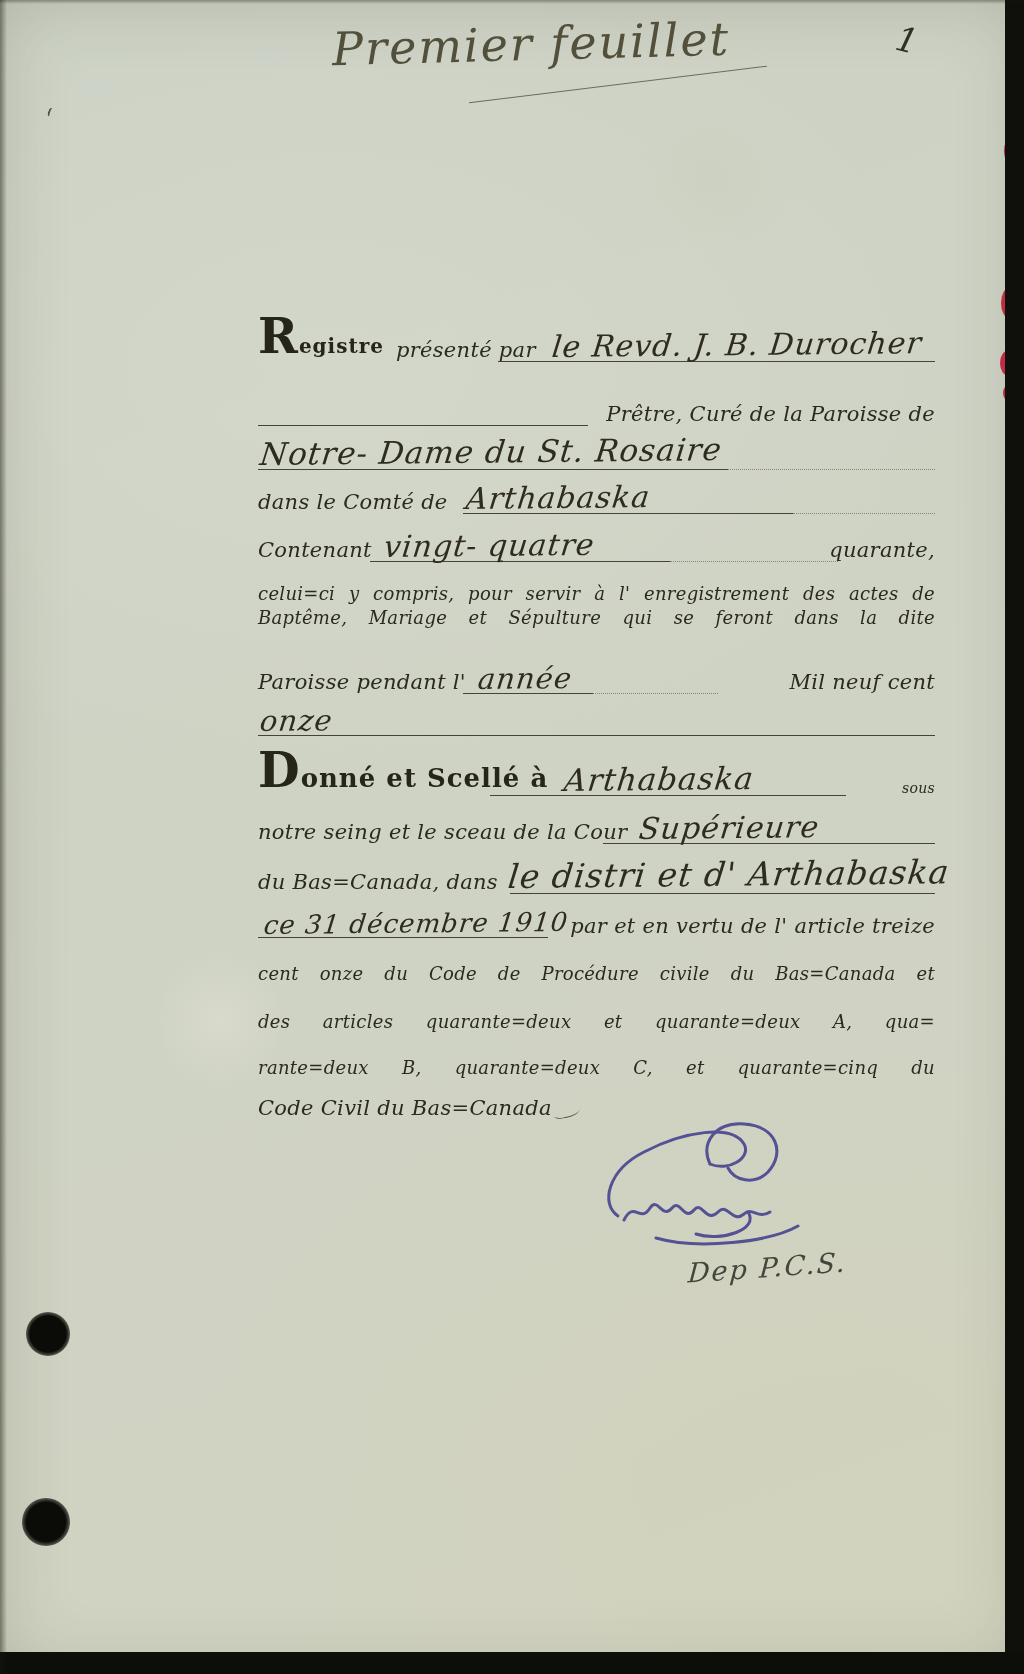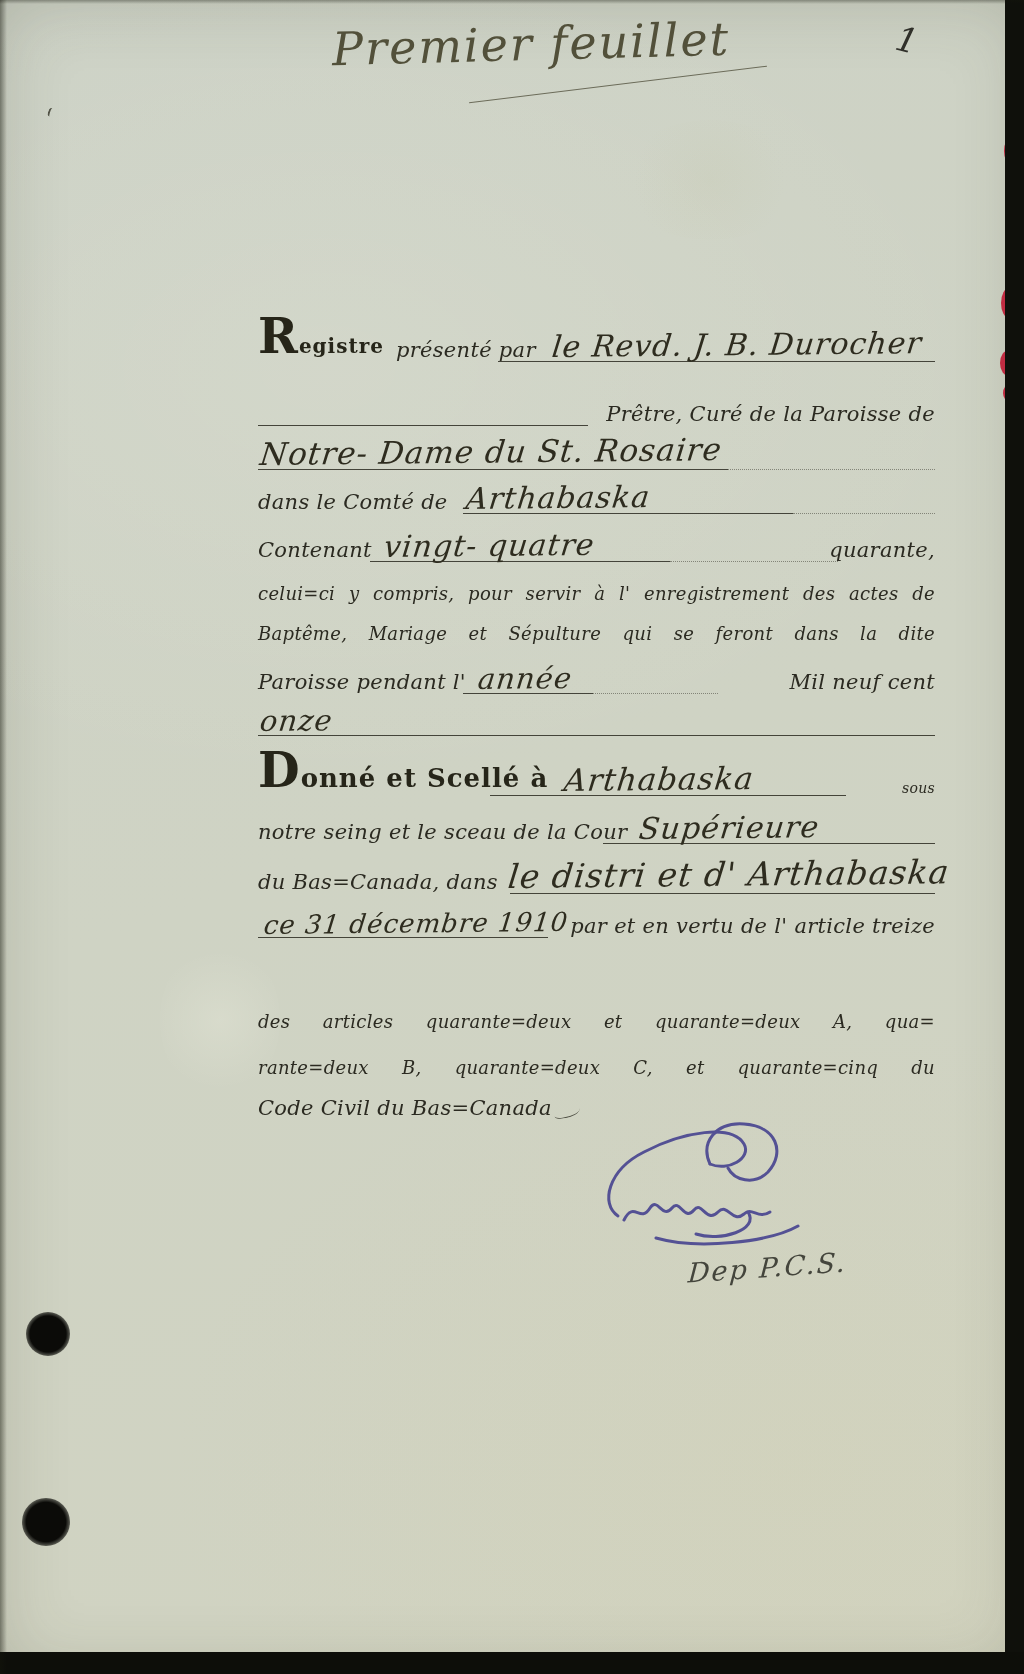--- a/index.html
+++ b/index.html
@@ -127,21 +127,21 @@
       <span class="print">Contenant</span>
       <span class="hand" style="font-size:30px; margin-left:10px;">vingt- quatre</span>
     </div>
     <span class="print right-abs" style="padding-bottom:4px;">quarante,</span>
   </div>
 
   <div class="fline" style="top:566px; height:38px;">
     <span class="pjust">celui=ci y compris, pour servir à l' enregistrement des actes de</span>
   </div>
 
-  <div class="fline" style="top:606px; height:38px;">
+  <div class="fline" style="top:590px; height:38px;">
     <span class="pjust">Baptême, Mariage et Sépulture qui se feront dans la dite</span>
   </div>
 
   <div class="fline" style="top:654px; height:44px;">
     <div class="ul" style="left:205px; width:130px;"></div>
     <div class="ul dot" style="left:335px; width:125px;"></div>
     <div class="row">
       <span class="print">Paroisse pendant l'</span>
       <span class="hand" style="font-size:29px; margin-left:10px;">année</span>
     </div>
@@ -181,20 +181,23 @@
   </div>
 
   <div class="fline" style="top:900px; height:42px;">
     <div class="ul" style="left:0; width:290px;"></div>
     <div class="row">
       <span class="hand" style="font-size:26px; margin-left:4px;">ce 31 décembre 1910</span>
     </div>
     <span class="print right-abs" style="padding-bottom:4px;">par et en vertu de l' article treize</span>
   </div>
 
+  <div class="fline" style="top:946px; height:38px;">
+    <span class="pjust">cent onze du Code de Procédure civile du Bas=Canada et</span>
+  </div>
 
   <div class="fline" style="top:1038px; height:40px;">
     <span class="pjust">rante=deux B, quarante=deux C, et quarante=cinq du</span>
   </div>
 
   <div class="fline" style="top:992px; height:40px;">
     <span class="pjust">des articles quarante=deux et quarante=deux   A,   qua=</span>
   </div>
 
   <div class="fline" style="top:1084px; height:40px;">

